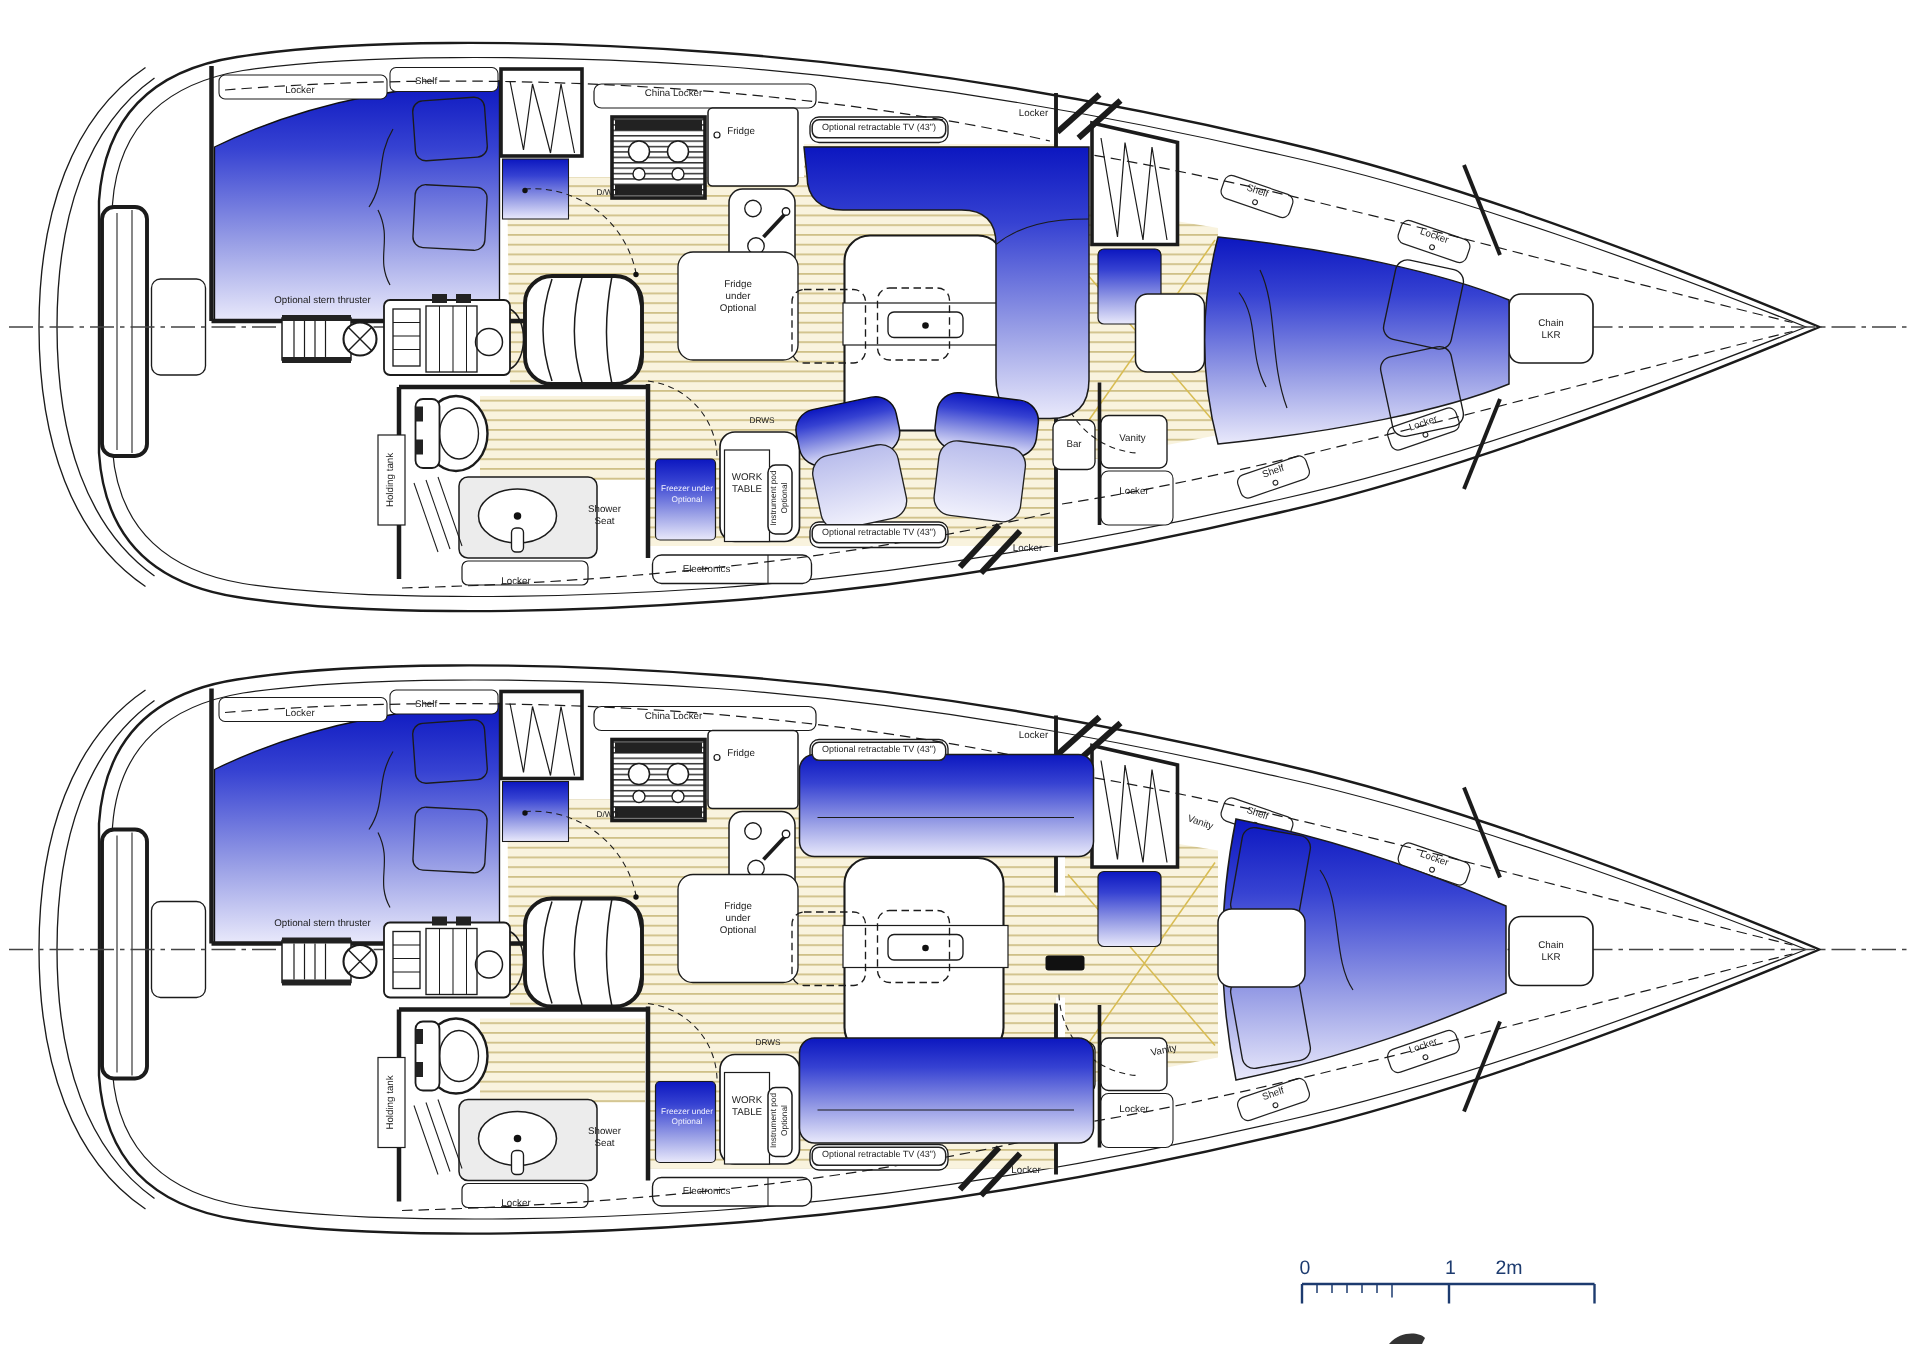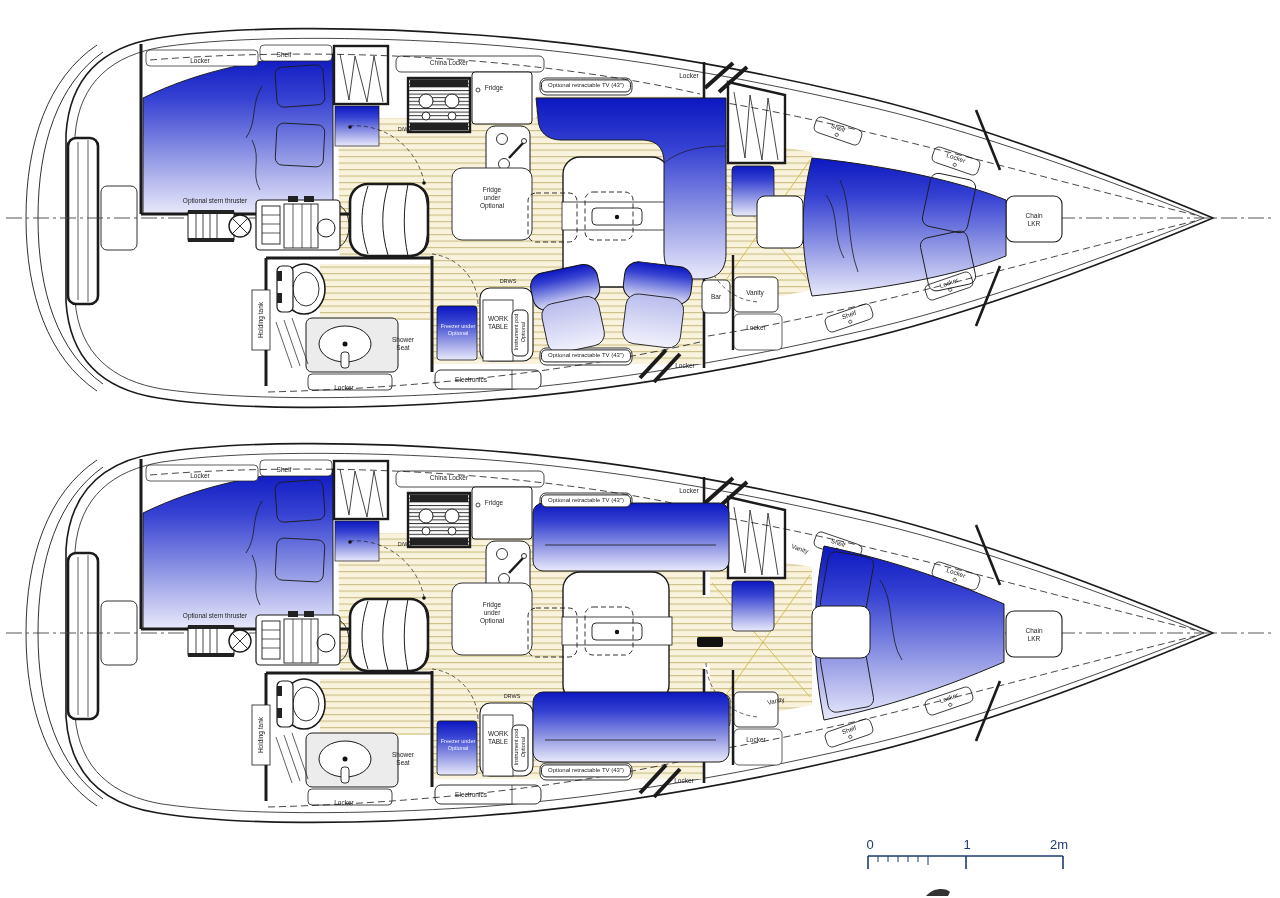--- a/index.html
+++ b/index.html
@@ -377,15 +377,15 @@
 <div class="lbl" style="left:756px;top:740px;">Locker</div>
 <div class="lbl" style="left:838px;top:543px;transform:translate(-50%,-50%) rotate(19deg);">Shelf</div>
 <div class="lbl" style="left:956px;top:573px;transform:translate(-50%,-50%) rotate(19deg);">Locker</div>
 <div class="lbl" style="left:1034px;top:635px;">Chain
 LKR</div>
 <div class="lbl" style="left:949px;top:698px;transform:translate(-50%,-50%) rotate(-19deg);">Locker</div>
 <div class="lbl" style="left:849px;top:730px;transform:translate(-50%,-50%) rotate(-19deg);">Shelf</div>
 
 <span class="sc" style="left:870px;top:852px;">0</span>
 <span class="sc" style="left:967px;top:852px;">1</span>
-<span class="sc" style="left:1059px;top:852px;">2m</span>
+<span class="sc" style="left:1006px;top:852px;">2m</span>
 
 </div>
 
 </body></html>

